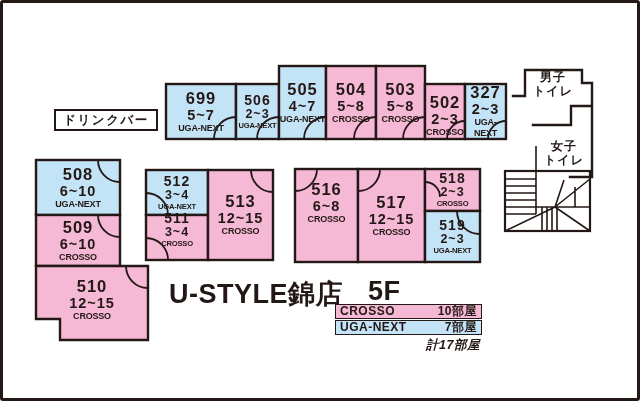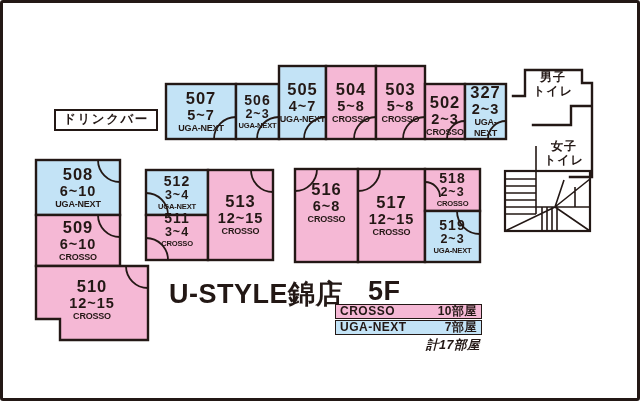--- a/index.html
+++ b/index.html
@@ -32,21 +32,21 @@
   .rl .cap{font-size:14.5px;line-height:16px;letter-spacing:1px;}
   .rl .brand{font-size:9px;line-height:11px;letter-spacing:-0.2px;}
   .rl.small .num{font-size:14px;line-height:14px;}
   .rl.small .cap{font-size:12.5px;line-height:14px;}
   .rl.small .brand{font-size:7.6px;line-height:10px;}
   .rl.tall{box-sizing:border-box;}
 
   .drinkbar{
     position:absolute;left:51px;top:106px;width:104px;height:22px;
     box-sizing:border-box;border:2.5px solid #231815;background:#fff;
-    display:flex;justify-content:center;
+    display:flex;align-items:center;justify-content:center;
     font-size:12.5px;font-weight:bold;letter-spacing:1.5px;
   }
   .toilet-label{
     position:absolute;text-align:center;font-size:12px;
     font-weight:bold;line-height:13.5px;letter-spacing:1px;
   }
   .toilet-label span{display:block;}
   .title{
     position:absolute;left:166px;top:273px;
     display:flex;align-items:flex-start;gap:25px;
@@ -166,21 +166,21 @@
     <span class="num">505</span>
     <span class="cap">4~7</span>
     <span class="brand">UGA-NEXT</span>
   </div>
   <div class="rl small" style="left:233px;top:81px;width:43px;height:55px">
     <span class="num">506</span>
     <span class="cap">2~3</span>
     <span class="brand">UGA-NEXT</span>
   </div>
   <div class="rl" style="left:163px;top:81px;width:70px;height:55px">
-    <span class="num">507</span>
+    <span class="num">699</span>
     <span class="cap">5~7</span>
     <span class="brand">UGA-NEXT</span>
   </div>
   <div class="rl" style="left:33px;top:157px;width:84px;height:55px">
     <span class="num">508</span>
     <span class="cap">6~10</span>
     <span class="brand">UGA-NEXT</span>
   </div>
   <div class="rl" style="left:33px;top:212px;width:84px;height:51px">
     <span class="num">509</span>

